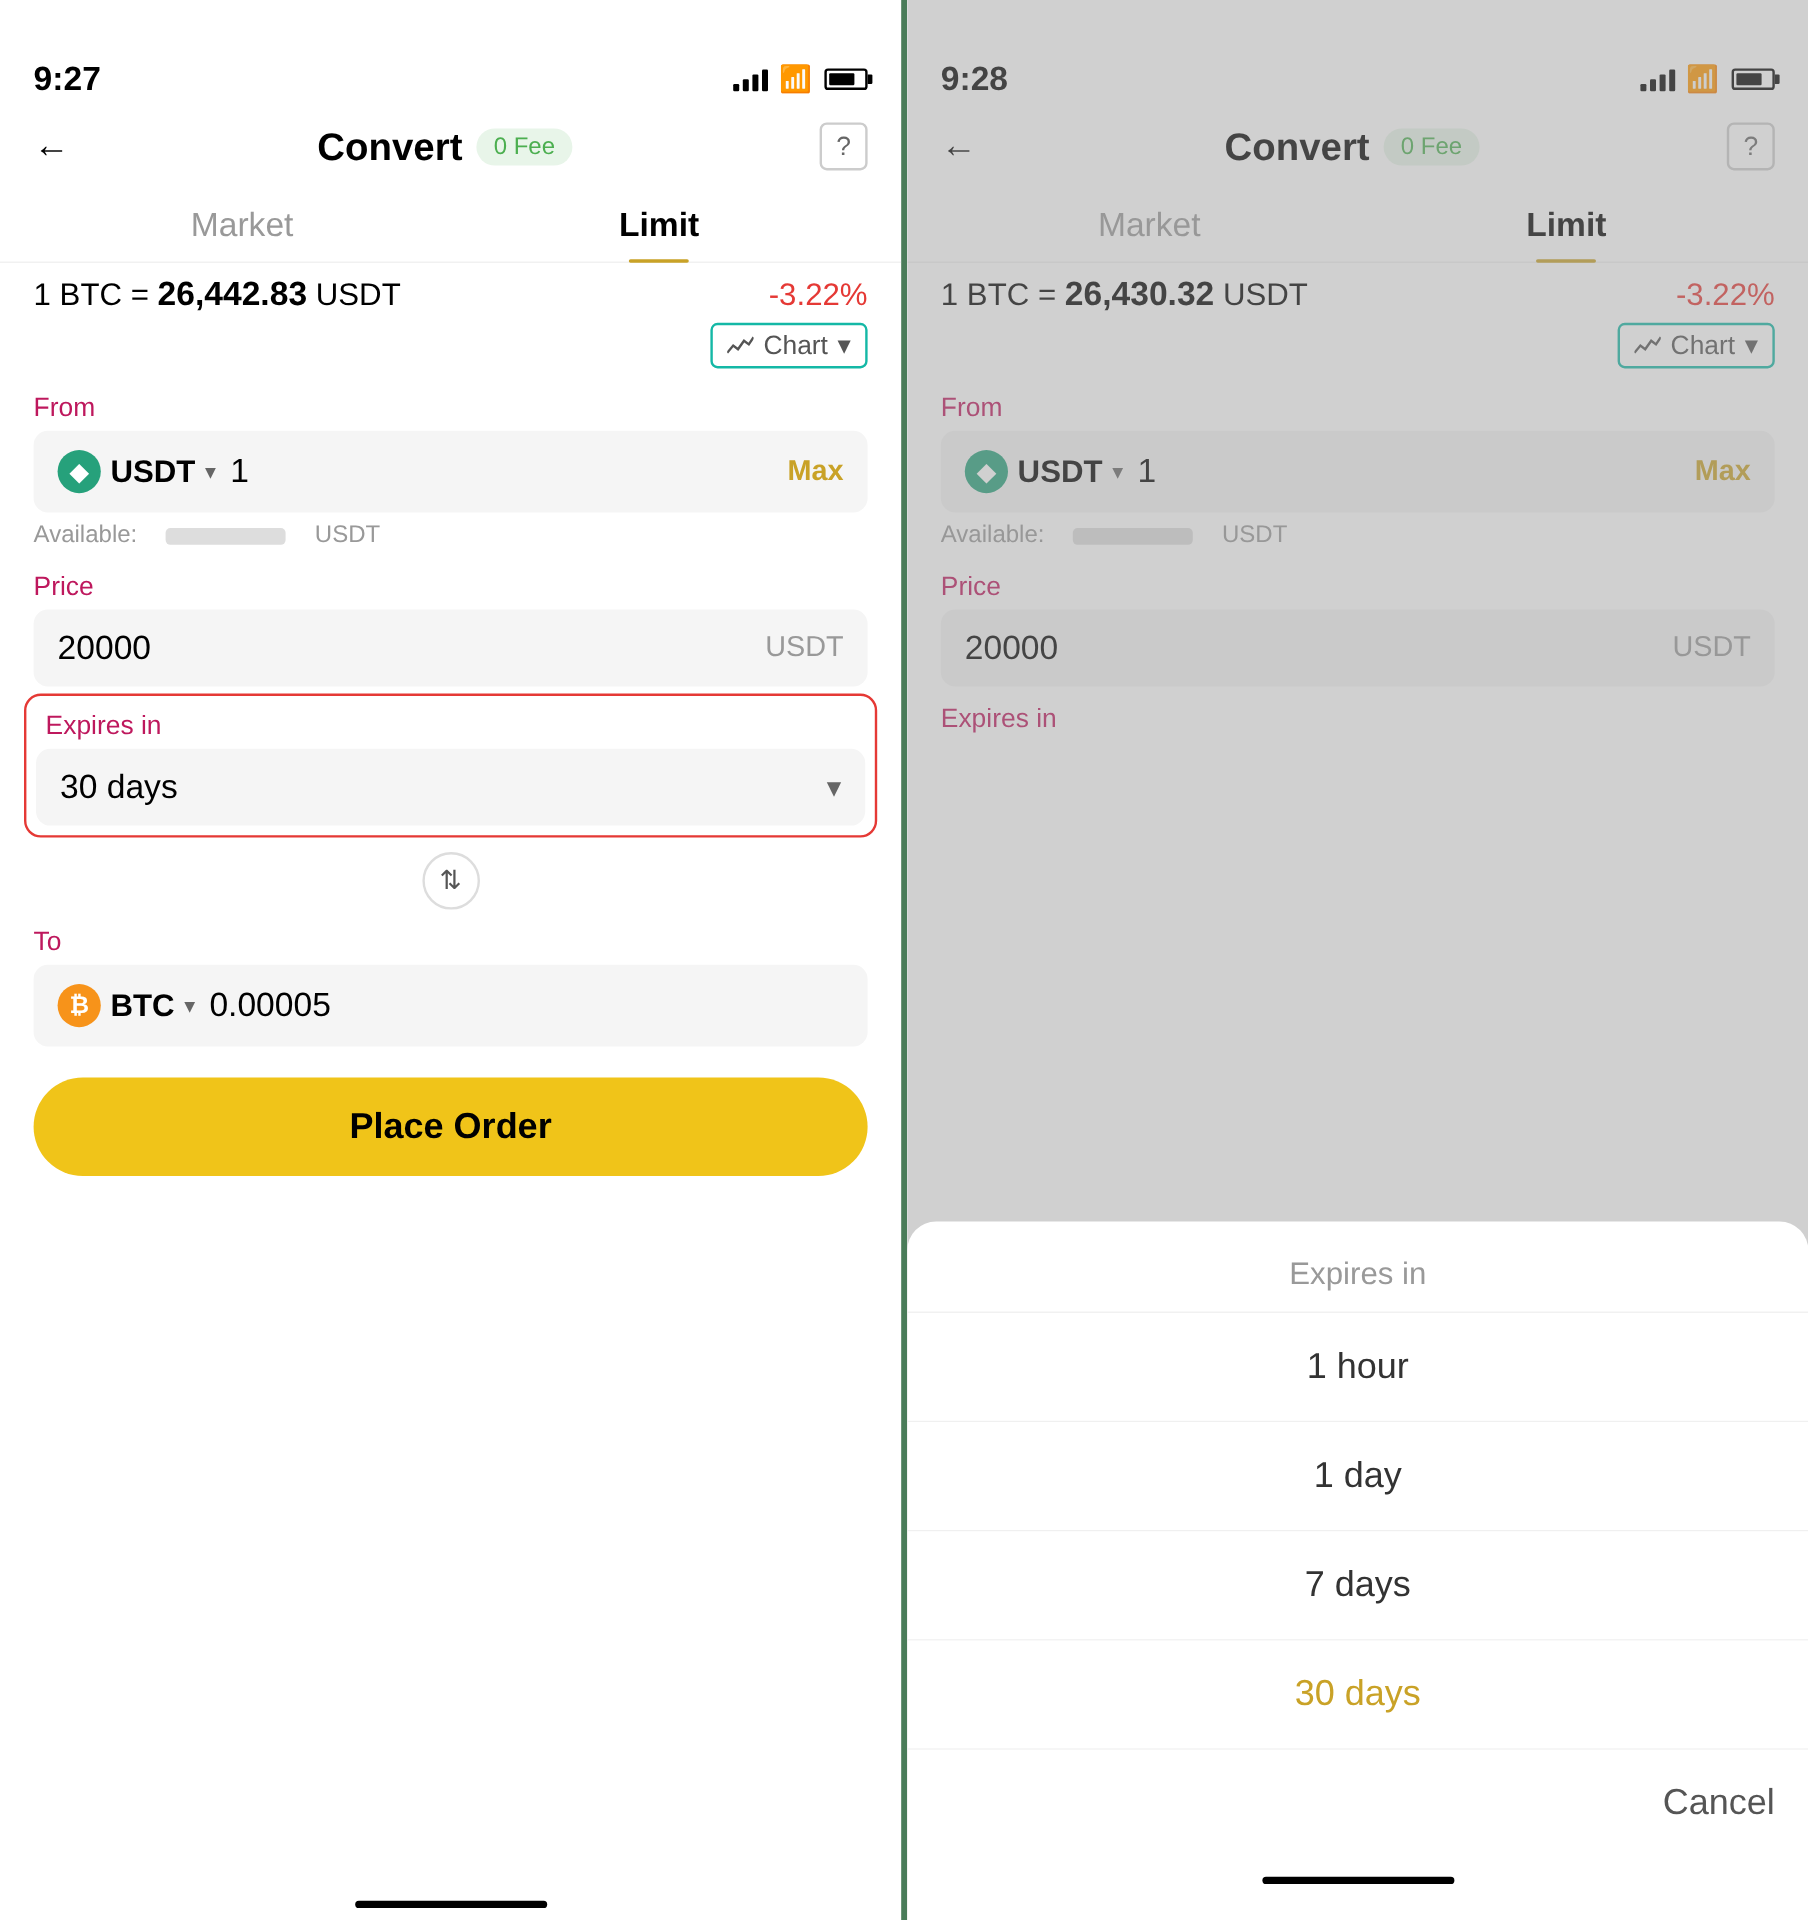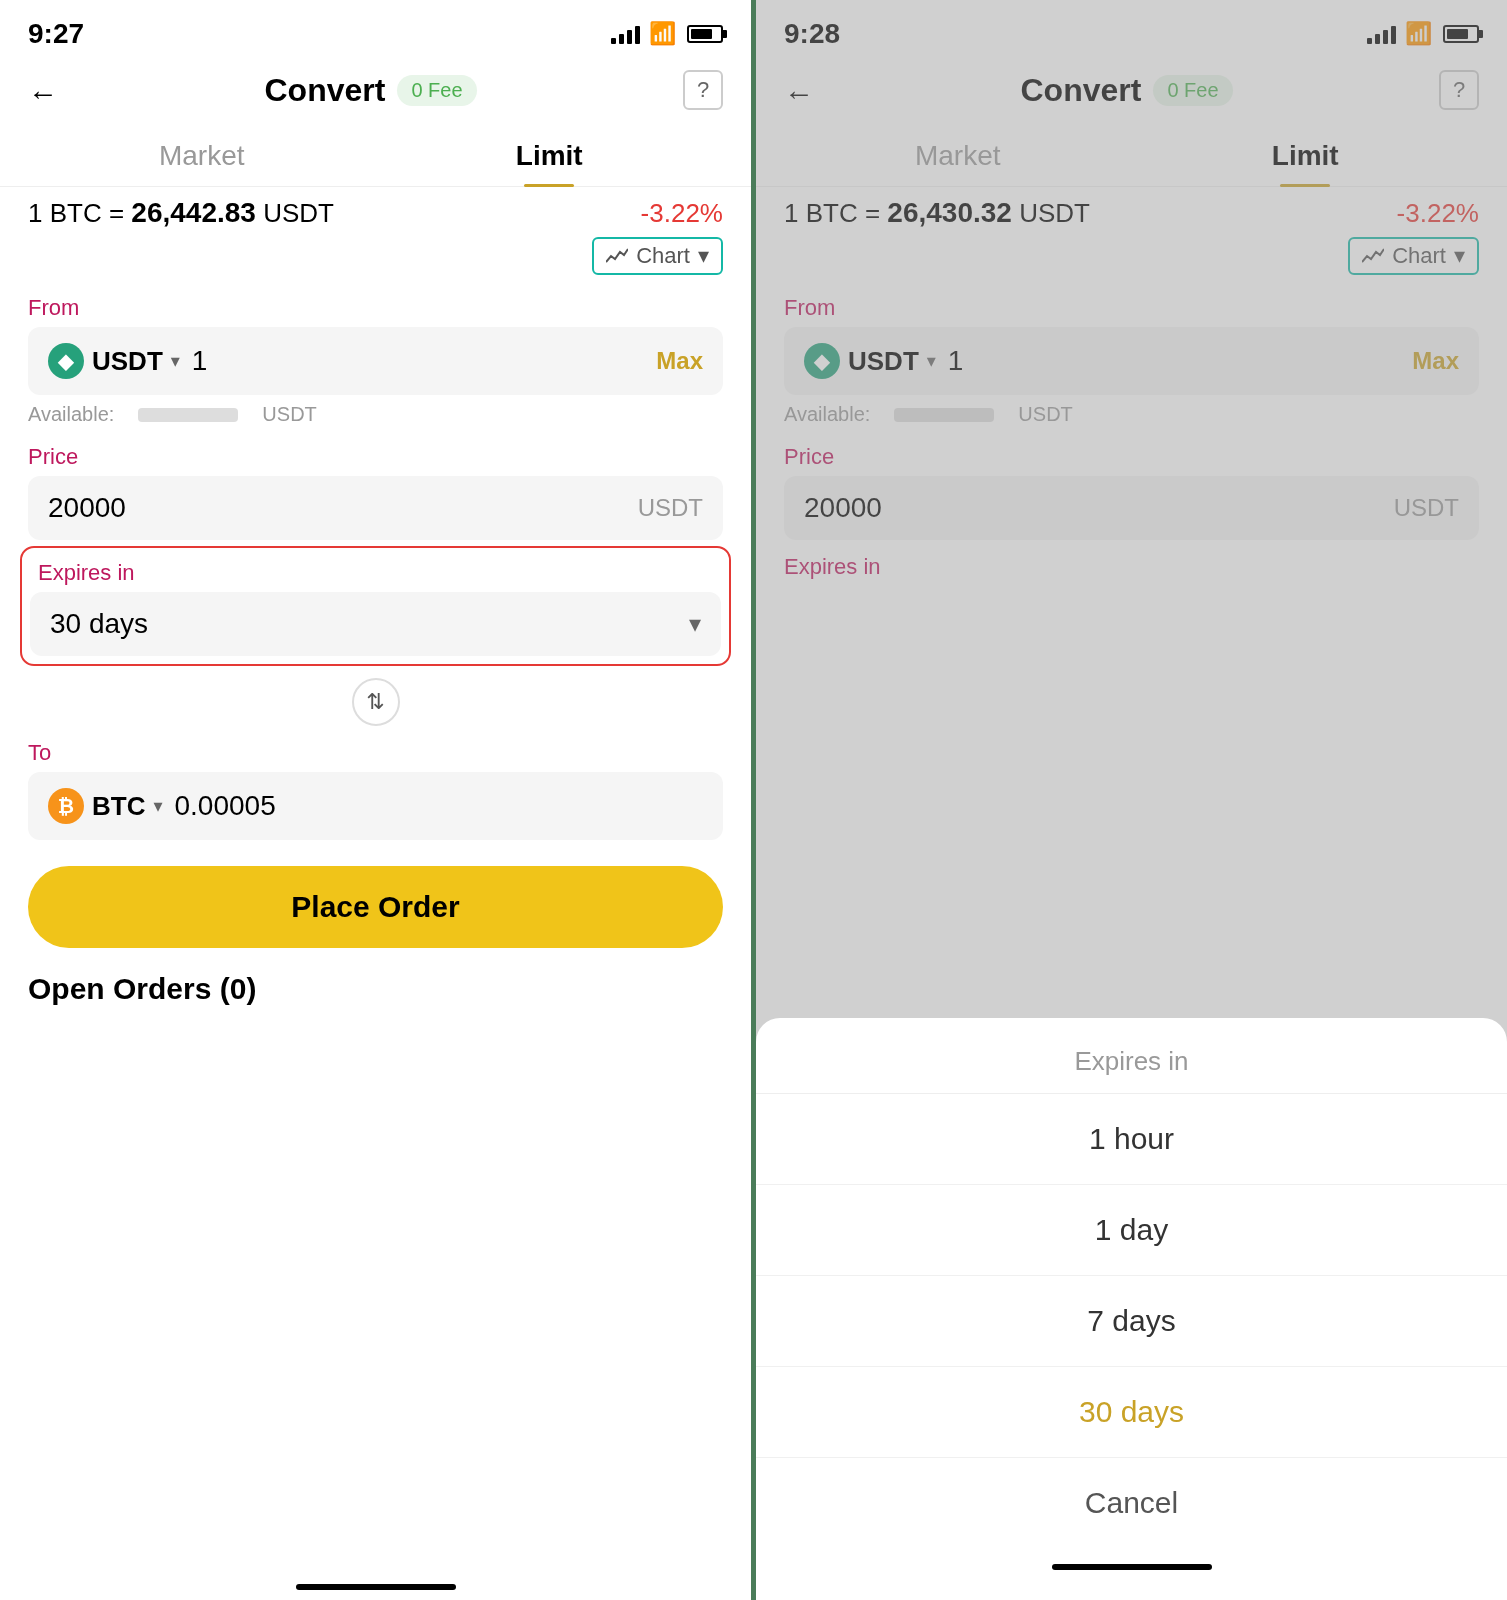--- a/index.html
+++ b/index.html
@@ -25,20 +25,21 @@
     .screen-right { background: #fff; }
 
     
     .status-bar {
       display: flex;
       justify-content: space-between;
       align-items: center;
       padding: 18px 28px 8px;
       font-size: 26px;
       font-weight: 600;
+      margin-top: 32px;
     }
     .status-time { font-size: 28px; font-weight: 700; }
     .status-icons {
       display: flex;
       align-items: center;
       gap: 10px;
     }
     .signal-bars {
       display: flex;
       align-items: flex-end;
@@ -396,20 +397,21 @@
       color: #333;
       border-bottom: 1px solid #f0f0f0;
       cursor: pointer;
     }
     .sheet-item.selected {
       color: #c9a227;
     }
     .sheet-item.cancel-item {
       color: #555;
       border-bottom: none;
+      text-align: right;
     }
   </style>
 </head>
 <body>
 
 <div class="screen screen-left">
 
   <div class="status-bar">
     <span class="status-time">9:27</span>
     <div class="status-icons">
@@ -502,21 +504,20 @@
     <div class="currency-selector">
       <div class="currency-icon btc">₿</div>
       <span class="currency-name">BTC</span>
       <span class="chevron-down">▾</span>
     </div>
     <span class="amount-input">0.00005</span>
   </div>
 
   <div class="place-order-btn">Place Order</div>
 
-  <div class="open-orders">Open Orders (0)</div>
 
   <div class="home-indicator">
     <div class="home-bar"></div>
   </div>
 </div>
 
 <div class="screen screen-right">
 
   <div class="status-bar">
     <span class="status-time">9:28</span>

